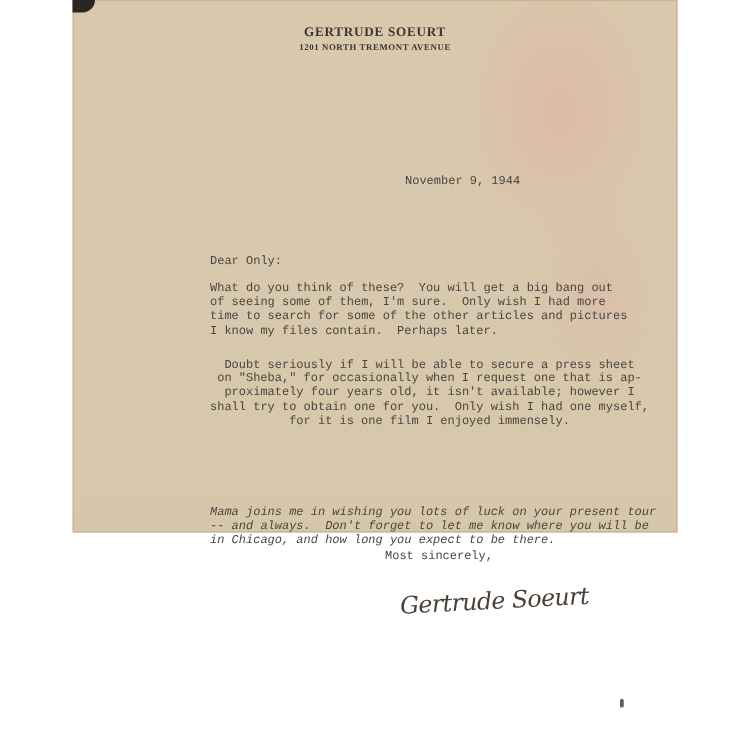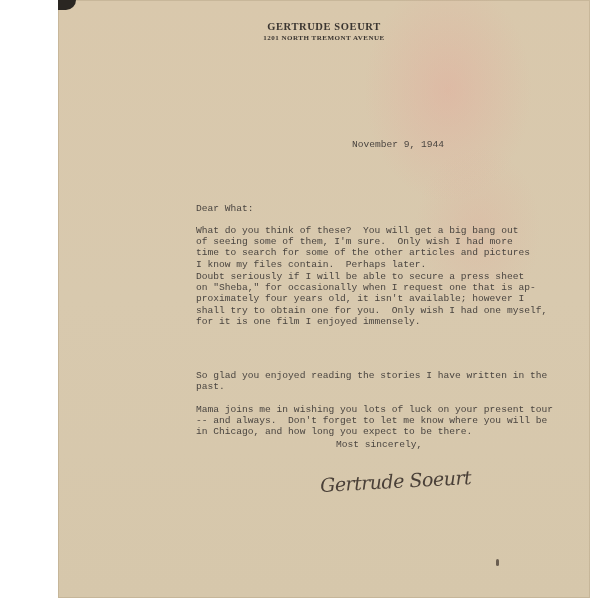--- a/index.html
+++ b/index.html
@@ -5,28 +5,27 @@
   html, body { margin: 0; padding: 0; }
   body {
     width: 600px; height: 600px;
     background: #ffffff;
     position: relative;
     overflow: hidden;
   }
   .page {
     position: absolute;
     left: 58px; top: 0;
-    width: 484px; height: 598px;
+    width: 484px; height: 426px;
     background: #dcccb0;
     background-image:
       radial-gradient(ellipse 120px 160px at 390px 90px, rgba(230,160,150,0.35), rgba(230,160,150,0) 70%),
       radial-gradient(ellipse 90px 120px at 420px 230px, rgba(225,165,150,0.25), rgba(225,165,150,0) 70%),
       linear-gradient(180deg, #d9c8ac 0%, #d8c9ae 50%, #d6c7ab 100%);
     box-shadow: inset 0 0 0 1px rgba(150,130,100,0.25);
-    padding-left: 48px;
   }
   .corner {
     position: absolute; left: 0; top: 0;
     width: 18px; height: 10px;
     background: #2a2622;
     border-bottom-right-radius: 14px;
   }
   .letterhead {
     position: absolute; left: 0; right: 0; top: 20px;
     text-align: center;
@@ -36,30 +35,29 @@
   }
   .lh-name { font-size: 10.5px; letter-spacing: 0.6px; line-height: 13px; }
   .lh-line { font-size: 7px; letter-spacing: 0.5px; line-height: 11px; }
   .typed {
     font-family: "Liberation Mono", "DejaVu Sans Mono", monospace;
     color: #4a4540;
     font-size: 9.6px;
     line-height: 11.2px;
     white-space: pre;
     position: absolute;
-    margin-left: 28px;
   }
   .date { left: 266px; top: 139px; }
   .salutation { left: 110px; top: 203px; }
   .para { left: 110px; }
   .p1 { top: 225px; }
-  .p2 { top: 271px; }
+  .p2 { top: 286px; text-align: center; }
   .p3 { top: 341px; }
   .p4 { top: 370px; }
-  .p5 { top: 404px; }
+  .p5 { top: 404px; font-style: italic; }
   .closing { left: 250px; top: 439px; }
   .signature {
     position: absolute; left: 262px; top: 470px;
     font-family: "DejaVu Serif", "Liberation Serif", serif;
     font-style: italic;
     font-size: 19px;
     color: #4a4038;
     transform: rotate(-3deg);
     letter-spacing: -0.5px;
   }
@@ -73,33 +71,31 @@
 
 <div class="page">
   <div class="corner"></div>
 
   <div class="letterhead">
     <div class="lh-name">GERTRUDE SOEURT</div>
     <div class="lh-line">1201 NORTH TREMONT AVENUE</div>
   </div>
 
   <div class="typed date">November 9, 1944</div>
-  <div class="typed salutation">Dear What:</div>
+  <div class="typed salutation">Dear Only:</div>
 
   <div class="typed para p1">What do you think of these?  You will get a big bang out
 of seeing some of them, I'm sure.  Only wish I had more
 time to search for some of the other articles and pictures
 I know my files contain.  Perhaps later.</div>
   <div class="typed para p2">Doubt seriously if I will be able to secure a press sheet
 on "Sheba," for occasionally when I request one that is ap-
 proximately four years old, it isn't available; however I
 shall try to obtain one for you.  Only wish I had one myself,
 for it is one film I enjoyed immensely.</div>
-  <div class="typed para p4">So glad you enjoyed reading the stories I have written in the
-past.</div>
   <div class="typed para p5">Mama joins me in wishing you lots of luck on your present tour
 -- and always.  Don't forget to let me know where you will be
 in Chicago, and how long you expect to be there.</div>
 
   <div class="typed closing">Most sincerely,</div>
   <div class="signature">Gertrude Soeurt</div>
 
   <div class="smudge"></div>
 </div>
 

